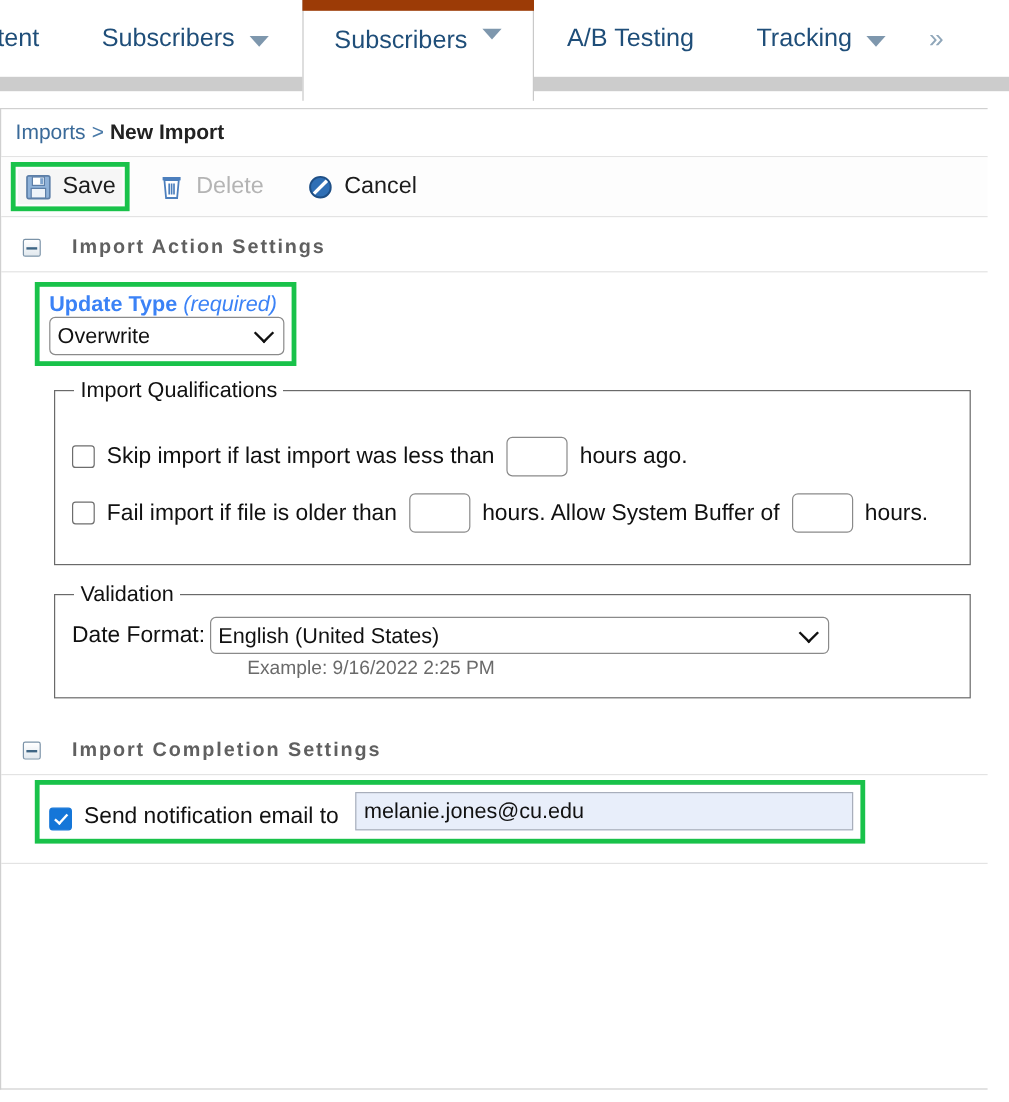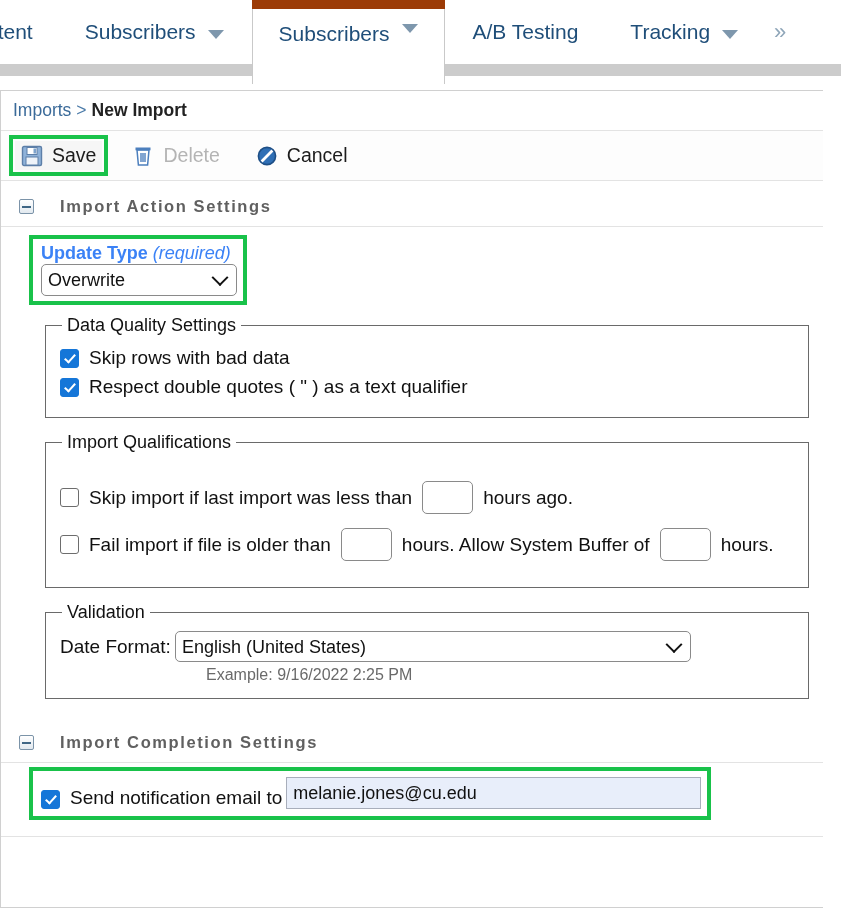--- a/index.html
+++ b/index.html
@@ -307,21 +307,21 @@
   }
   .completion-row {
     display: flex;
     align-items: flex-end;
     font-size: 19px;
     color: #111;
   }
   #notification-email-input {
     width: 415px;
     height: 32px;
-    margin-left: 4px;
+    margin-left: 14px;
     border: 1px solid #a8aebb;
     background: #e8eefa;
     font-family: "Liberation Sans", sans-serif;
     font-size: 18px;
     color: #111;
     padding: 0 6px;
     box-sizing: border-box;
   }
   .bottom-hr { margin-top: 20px; }
 </style>
@@ -414,31 +414,20 @@
       <b>Update Type</b>
       <i>(required)</i>
     </div>
     <span class="selbox">
       <select class="sel" id="update-type-select"><option value="Overwrite">Overwrite</option><option value="Add Only">Add Only</option><option value="Update Only">Update Only</option></select>
       <span class="arrow"></span>
     </span>
   </div>
 
   
-  <fieldset class="fs">
-    <legend>Data Quality Settings</legend>
-    <div class="ckrow">
-      <span class="cbox checked"></span>
-      <span>Skip rows with bad data</span>
-    </div>
-    <div class="ckrow">
-      <span class="cbox checked"></span>
-      <span>Respect double quotes ( " ) as a text qualifier</span>
-    </div>
-  </fieldset>
 
   
   <fieldset class="fs" id="qualifications-fieldset">
     <legend>Import Qualifications</legend>
     <div class="ckrow">
       <span class="cbox"></span>
       <span>Skip import if last import was less than</span>
       <input class="tinput" id="skip-if-recent-hours-input" value="" style="">
       <span>hours ago.</span>
     </div>

